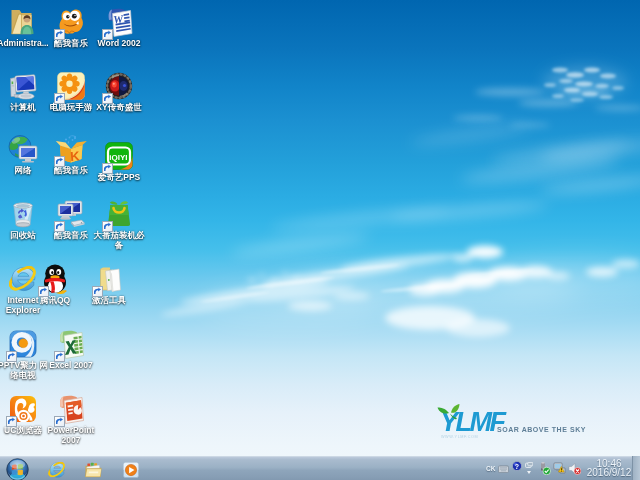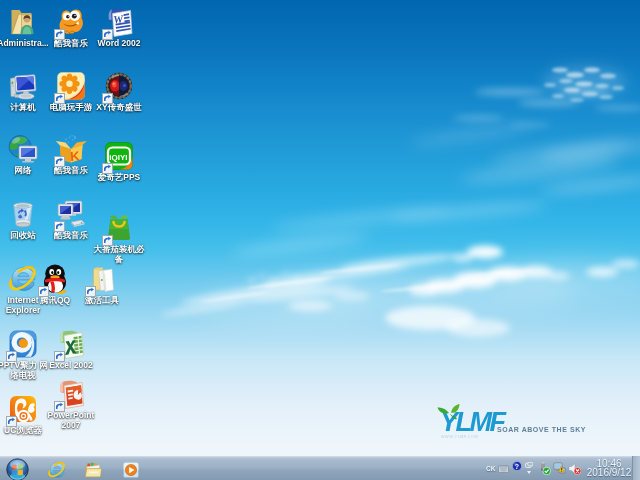--- a/index.html
+++ b/index.html
@@ -353,21 +353,21 @@
 <path d="M19 27.5 L29.5 25 L29.5 26.5 L19 29 Z" fill="#c5ccd4"></path>
 <circle cx="26.5" cy="24.7" r="0.7" fill="#8a96a2"></circle>
 </svg><div class="sc" style="left:-1px;bottom:-2px">
           <svg width="8" height="8" viewBox="0 0 8 8">
             <path d="M1 7 L1 4 C2 2 4 1.5 5.5 2 L5 0.5 L8 2.5 L5 4.5 L5.2 3.2 C3.5 3 2.5 4 2.5 7 Z" fill="#2a6fd0"></path>
           </svg>
         </div></div>
 <div class="lbl">酷我音乐</div>
 </div>
 
-<div class="icon" style="left:91px;top:212px">
+<div class="icon" style="left:91px;top:198px">
 <div class="img"><svg width="32" height="32" viewBox="0 0 32 32">
 <path d="M14.5 6.5 C12.5 2.8 8 3 6.8 4.8 C9.2 6.6 12.5 7 14.5 6.5 Z" fill="#52b232"></path>
 <path d="M17 6.5 C19 2.3 23.5 2.8 25 4.6 C23 6.6 19 7 17 6.5 Z" fill="#66c23a"></path>
 <path d="M7.5 7 L24.5 7 L27 26 C27.1 27.2 26.3 28 25.2 28 L6.8 28 C5.7 28 4.9 27.2 5 26 Z" fill="#3da52f"></path>
 <path d="M7.5 7 L24.5 7 L25.8 17 L6.2 17 Z" fill="#46b238"></path>
 <path d="M10.5 10 C11 16 21 16 21.5 10" stroke="#f0c414" stroke-width="2.7" fill="none" stroke-linecap="round"></path>
 </svg><div class="sc" style="left:-1px;bottom:-2px">
           <svg width="8" height="8" viewBox="0 0 8 8">
             <path d="M1 7 L1 4 C2 2 4 1.5 5.5 2 L5 0.5 L8 2.5 L5 4.5 L5.2 3.2 C3.5 3 2.5 4 2.5 7 Z" fill="#2a6fd0"></path>
           </svg>
@@ -412,21 +412,21 @@
 <path d="M11 18.5 C12.5 21.5 13 25 12.3 28.3 L15.8 27.5 C16.3 24.5 15.5 20.5 14.5 18.2 Z" fill="#e81b1b"></path>
 <path d="M12.3 28.3 L15.8 27.5 L15.5 29.5 L12.2 30 Z" fill="#c81414"></path>
 </svg><div class="sc" style="left:-1px;bottom:-2px">
           <svg width="8" height="8" viewBox="0 0 8 8">
             <path d="M1 7 L1 4 C2 2 4 1.5 5.5 2 L5 0.5 L8 2.5 L5 4.5 L5.2 3.2 C3.5 3 2.5 4 2.5 7 Z" fill="#2a6fd0"></path>
           </svg>
         </div></div>
 <div class="lbl">腾讯QQ</div>
 </div>
 
-<div class="icon" style="left:74px;top:263px">
+<div class="icon" style="left:81px;top:263px">
 <div class="img"><svg width="32" height="32" viewBox="0 0 32 32">
 <path d="M7.5 6 L17 6 L17 27 L7.5 27 Z" fill="#f0dc8c" stroke="#d0b264" stroke-width="0.6"></path>
 <path d="M7.5 6 L10 4.5 L17 4.5 L17 6 Z" fill="#e8d07a"></path>
 <path d="M12.5 8 L20 6.8 L21.5 26.5 L14.5 27.8 Z" fill="#f2f2ee" stroke="#c4c4c0" stroke-width="0.6"></path>
 <path d="M17 7.5 L26 6 L27.5 27 L19 28.5 Z" fill="#fdfdfc" stroke="#c8c8c4" stroke-width="0.6"></path>
 <path d="M17 7.5 L19 11 L20.5 28.2 L19 28.5 Z" fill="#e4e4e0"></path>
 <circle cx="15.8" cy="17" r="0.9" fill="#58b048"></circle>
 </svg><div class="sc" style="left:-1px;bottom:-2px">
           <svg width="8" height="8" viewBox="0 0 8 8">
             <path d="M1 7 L1 4 C2 2 4 1.5 5.5 2 L5 0.5 L8 2.5 L5 4.5 L5.2 3.2 C3.5 3 2.5 4 2.5 7 Z" fill="#2a6fd0"></path>
@@ -469,21 +469,21 @@
 <path d="M24.4 19 L27.4 18.6 L27.6 21.1 L24.6 21.6 Z"></path>
 <path d="M19.7 23.4 L23.7 22.8 L23.9 25.4 L19.9 26 Z"></path>
 <path d="M24.7 22.6 L27.7 22.2 L27.9 24.7 L24.9 25.2 Z"></path>
 </g>
 <path d="M10.5 13.5 L13.8 13 L15.5 16.5 L17.5 12.4 L20.8 11.9 L17 18.5 L21.5 25.2 L18 25.8 L15.5 21.3 L13.5 26.4 L10 27 L13.8 19 Z" fill="#1d6b38"></path>
 </svg><div class="sc" style="left:-1px;bottom:-2px">
           <svg width="8" height="8" viewBox="0 0 8 8">
             <path d="M1 7 L1 4 C2 2 4 1.5 5.5 2 L5 0.5 L8 2.5 L5 4.5 L5.2 3.2 C3.5 3 2.5 4 2.5 7 Z" fill="#2a6fd0"></path>
           </svg>
         </div></div>
-<div class="lbl">Excel 2002</div>
+<div class="lbl">Excel 2007</div>
 </div>
 
 <div class="icon" style="left:-5px;top:393px">
 <div class="img"><svg width="32" height="32" viewBox="0 0 32 32">
 <defs>
             <linearGradient id="ucg" x1="0" y1="1" x2="1" y2="0">
               <stop offset="0" stop-color="#ee5512"></stop>
               <stop offset="0.55" stop-color="#f78c12"></stop>
               <stop offset="1" stop-color="#fcc10a"></stop>
             </linearGradient>
@@ -497,21 +497,21 @@
 <path d="M22 13.5 C22.5 11 25 9.5 27.5 10.5 C28.3 12 27.8 13.2 26.3 14 C27.8 15.2 28 17.2 26.8 18.6 C24.8 20.8 21.5 20 20.8 17.3 Z" fill="#fff"></path>
 <path d="M21.5 20 C23.5 22 25.5 24.5 25.5 27.5 L22.5 27.5 C22.8 25 22 22.5 20.5 21 Z" fill="#fff"></path>
 </svg><div class="sc" style="left:-1px;bottom:-2px">
           <svg width="8" height="8" viewBox="0 0 8 8">
             <path d="M1 7 L1 4 C2 2 4 1.5 5.5 2 L5 0.5 L8 2.5 L5 4.5 L5.2 3.2 C3.5 3 2.5 4 2.5 7 Z" fill="#2a6fd0"></path>
           </svg>
         </div></div>
 <div class="lbl">UC浏览器</div>
 </div>
 
-<div class="icon" style="left:43px;top:378px">
+<div class="icon" style="left:43px;top:393px">
 <div class="img"><svg width="32" height="32" viewBox="0 0 32 32">
 <defs>
             <linearGradient id="gfold" x1="0" y1="0" x2="1" y2="1">
               <stop offset="0" stop-color="#fff"></stop>
               <stop offset="1" stop-color="#888"></stop>
             </linearGradient>
           </defs>
 <path d="M5.5 14 C4.5 8 5.5 4.5 8.5 3.5 C13.5 2 19.5 2.5 22 4.5 L22 12 L8 15 Z" fill="#e8936e"></path>
 <path d="M5.5 14 C4.5 8 5.5 4.5 8.5 3.5 C7.5 6 7.5 10 8.3 13.5 Z" fill="#f4c4ae"></path>
 <path d="M9 7.5 L27 4.5 L28.5 27.5 L10.5 30.5 Z" fill="#faf2ee" stroke="#d4a896" stroke-width="0.7"></path>

